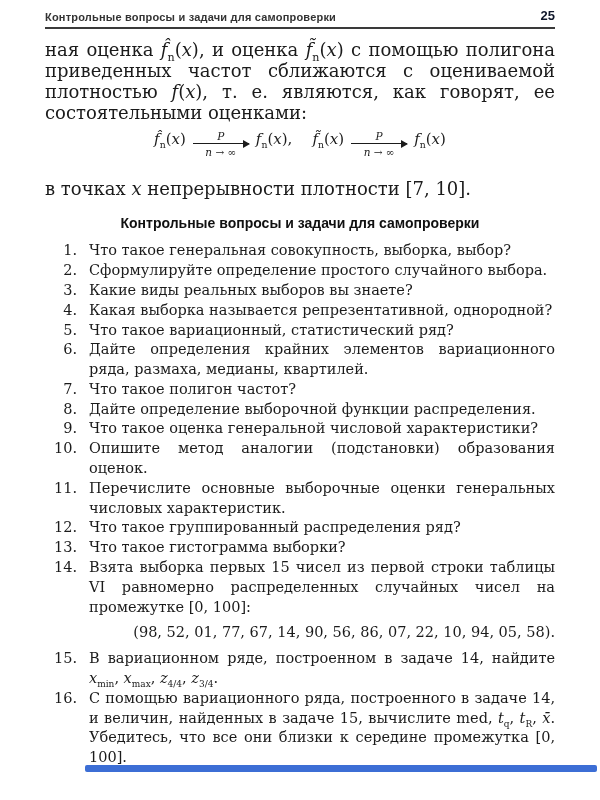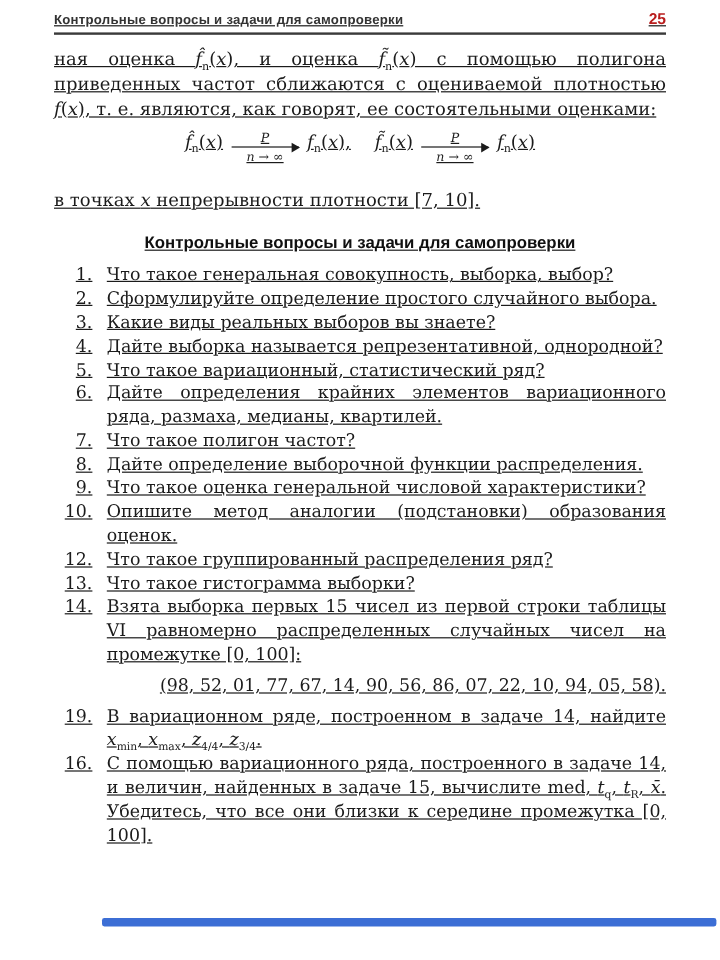--- a/index.html
+++ b/index.html
@@ -1,27 +1,27 @@
 <!DOCTYPE html>
 <html lang="ru"><head>
 <meta charset="utf-8">
 <style>
   html,body { margin:0; padding:0; background:#ffffff; }
   .page {
     position:relative; width:600px; height:800px; background:#ffffff;
-    overflow:hidden; font-family:"DejaVu Serif", serif; color:#1b1b1b;text-decoration:underline;
+    overflow:hidden; font-family:"DejaVu Serif", serif; color:#1b1b1b;
   }
   .header {
     display:flex; justify-content:space-between; align-items:flex-end;
     margin:0 45px; padding:8px 0 4px; border-bottom:2px solid #3a3a3a;
   }
   .running-head { font-family:"Liberation Sans", sans-serif; font-weight:700; font-size:11px; color:#333333; letter-spacing:.2px; }
-  .page-num { font-family:"Liberation Sans", sans-serif; font-weight:700; font-size:13px; color:#b91c1c; }
+  .page-num { font-family:"Liberation Sans", sans-serif; font-weight:700; font-size:13px; color:#0f172a; }
 
-  .intro { margin:10px 45px 0; font-size:15px; line-height:21px; }
+  .intro { margin:10px 45px 0; font-size:18px; line-height:21px; }
   .para { text-align:justify; margin:0; }
 
   .formula { display:flex; justify-content:center; align-items:flex-start; margin:7px 45px 5px; font-size:15px; }
   .term { white-space:nowrap; }
   .term-gap { display:inline-block; width:20px; }
   .arrow-stack {
     display:inline-flex; flex-direction:column; align-items:center;
     margin:0 7px; font-style:italic; font-size:10.5px; line-height:1.15;
   }
   .arrow-line { position:relative; width:56px; height:1.2px; background:#1b1b1b; margin:1px 0 2px; }
@@ -96,21 +96,21 @@
     <div class="q">
       <span class="q-num">2.</span>
       <div class="q-text">Сформулируйте определение простого случайного выбора.</div>
     </div>
     <div class="q">
       <span class="q-num">3.</span>
       <div class="q-text">Какие виды реальных выборов вы знаете?</div>
     </div>
     <div class="q">
       <span class="q-num">4.</span>
-      <div class="q-text">Дайте выборка называется репрезентативной, однородной?</div>
+      <div class="q-text">Какая выборка называется репрезентативной, однородной?</div>
     </div>
     <div class="q">
       <span class="q-num">5.</span>
       <div class="q-text">Что такое вариационный, статистический ряд?</div>
     </div>
     <div class="q">
       <span class="q-num">6.</span>
       <div class="q-text">Дайте определения крайних элементов вариационного ряда, размаха, медианы, квартилей.</div>
     </div>
     <div class="q">
@@ -123,36 +123,40 @@
     </div>
     <div class="q">
       <span class="q-num">9.</span>
       <div class="q-text">Что такое оценка генеральной числовой характеристики?</div>
     </div>
     <div class="q">
       <span class="q-num">10.</span>
       <div class="q-text">Опишите метод аналогии (подстановки) образования оценок.</div>
     </div>
     <div class="q">
+      <span class="q-num">11.</span>
+      <div class="q-text">Перечислите основные выборочные оценки генеральных числовых характеристик.</div>
+    </div>
+    <div class="q">
       <span class="q-num">12.</span>
       <div class="q-text">Что такое группированный распределения ряд?</div>
     </div>
     <div class="q">
       <span class="q-num">13.</span>
       <div class="q-text">Что такое гистограмма выборки?</div>
     </div>
     <div class="q">
       <span class="q-num">14.</span>
       <div class="q-text">
         <span>Взята выборка первых 15 чисел из первой строки таблицы VI равномерно распределенных случайных чисел на промежутке [0, 100]:</span>
         <div class="sample-row">(98, 52, 01, 77, 67, 14, 90, 56, 86, 07, 22, 10, 94, 05, 58).</div>
       </div>
     </div>
     <div class="q">
-      <span class="q-num">19.</span>
+      <span class="q-num">15.</span>
       <div class="q-text">В вариационном ряде, построенном в задаче 14, найдите <i>x</i><sub>min</sub>, <i>x</i><sub>max</sub>, <i>z</i><sub>4/4</sub>, <i>z</i><sub>3/4</sub>.</div>
     </div>
     <div class="q">
       <span class="q-num">16.</span>
       <div class="q-text">С помощью вариационного ряда, построенного в задаче 14, и величин, найденных в задаче 15, вычислите med, <i>t</i><sub>q</sub>, <i>t</i><sub>R</sub>, <i>x̄</i>. Убедитесь, что все они близки к середине промежутка [0, 100].</div>
     </div>
   </div>
 
   <div class="progress-bar" style="background: rgb(60, 110, 213);"></div>
 

